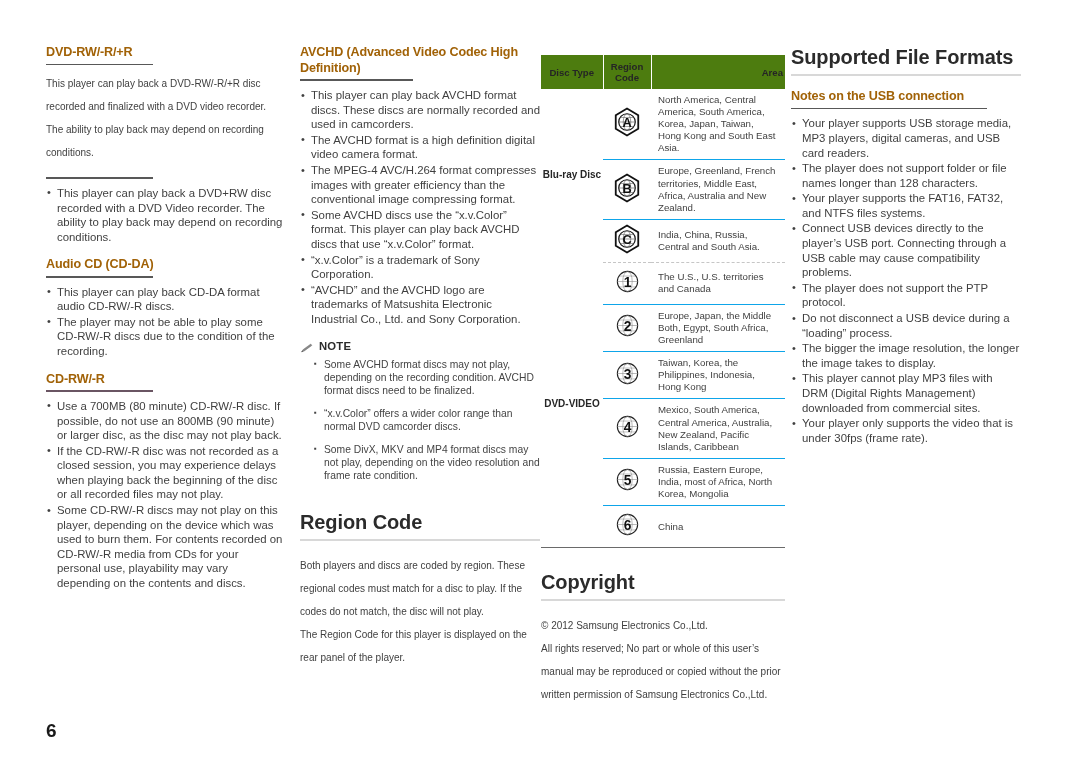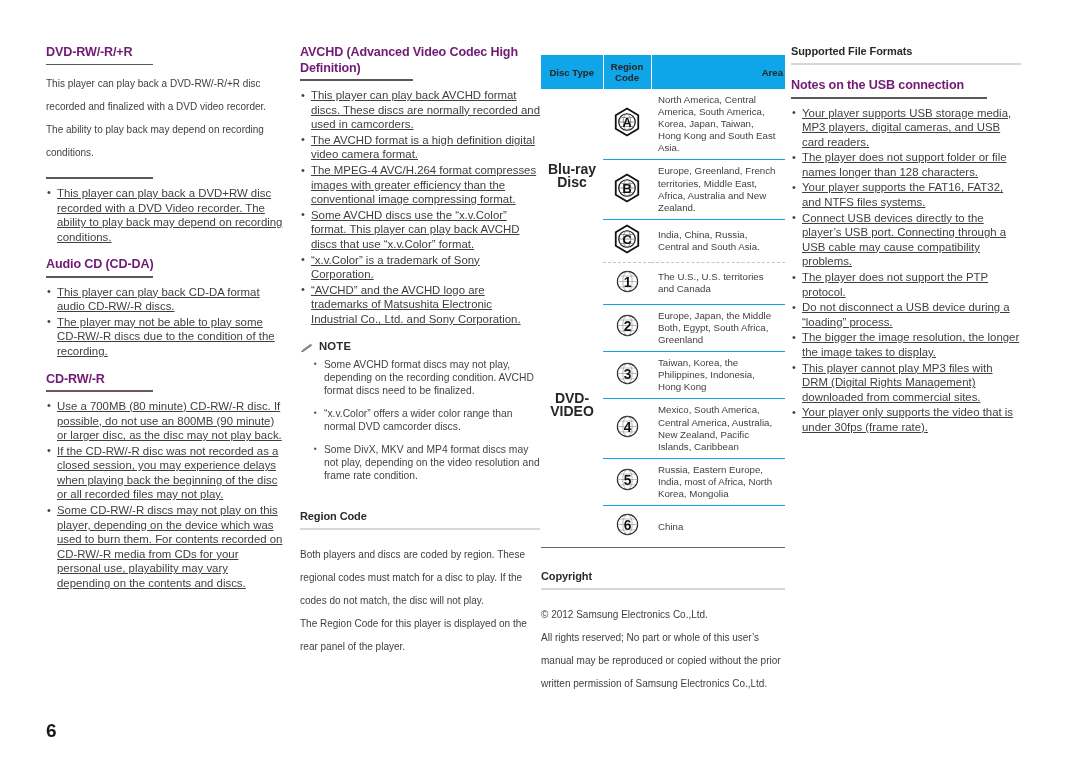--- a/index.html
+++ b/index.html
@@ -27,38 +27,38 @@
     position: absolute;
     top: 45px;
   }
   .col-1 { left: 46px;  width: 238px; }
   .col-2 { left: 300px; width: 240px; }
   .col-3 { left: 541px; width: 244px; }
   .col-4 { left: 791px; width: 230px; }
 
   
   h1.sec-title {
-    font-size: 11px;
+    font-size: 20px;
     font-weight: bold;
     color: #2b2b2b;
     margin: 0 0 5px 0;
     letter-spacing: -0.1px;
     line-height: 1.2;
   }
   .rule-major {
     height: 2px;
     background: #d8d8d8;
     margin: 0 0 13px 0;
     width: 100%;
   }
 
   h2.sub-title {
     font-size: 12.6px;
     font-weight: bold;
-    color: #701a75;
+    color: #a16207;
     margin: 0 0 3px 0;
     line-height: 1.25;
     letter-spacing: -0.15px;
   }
   .rule-minor {
     height: 1.6px;
     background: #585858;
     margin: 0 0 7px 0;
   }
   .rule-minor.w-short { width: 107px; }
@@ -80,21 +80,20 @@
     margin: 0 0 13px 0;
     padding: 0;
   }
   ul.bullets li {
     position: relative;
     padding-left: 11px;
     font-size: 11.4px;
     line-height: 14.6px;
     margin-bottom: 1px;
     color: #3f3f3f;
-    text-decoration: underline;
   }
   ul.bullets li:before {
     content: "•";
     position: absolute;
     left: 1px;
     top: -0.5px;
     font-size: 11px;
     color: #3f3f3f;
   }
 
@@ -144,38 +143,38 @@
     width: 244px;
     table-layout: fixed;
     margin-top: 10px;
   }
   .region-table th,
   .region-table td {
     border: none;
     vertical-align: middle;
   }
   .region-table thead th {
-    background: #0ea5e9;
+    background: #4d7c0f;
     font-size: 9.6px;
     font-weight: bold;
     color: #252525;
     text-align: center;
     padding: 6px 2px;
     line-height: 11px;
     border-right: 1px solid #ffffff;
   }
   .region-table thead th:last-child { border-right: none; text-align: right; }
 
   col.c-type { width: 62px; }
   col.c-code { width: 48px; }
   col.c-area { width: 134px; }
 
   .cell-type {
     text-align: center;
-    font-size: 14px;
+    font-size: 10px;
     font-weight: bold;
     color: #262626;
     line-height: 12.5px;
     border-right: 1px solid #7d4a56;
   }
   .cell-code {
     text-align: center;
     padding: 4px 0;
     border-right: 1px solid #b5b5b5;
   }

